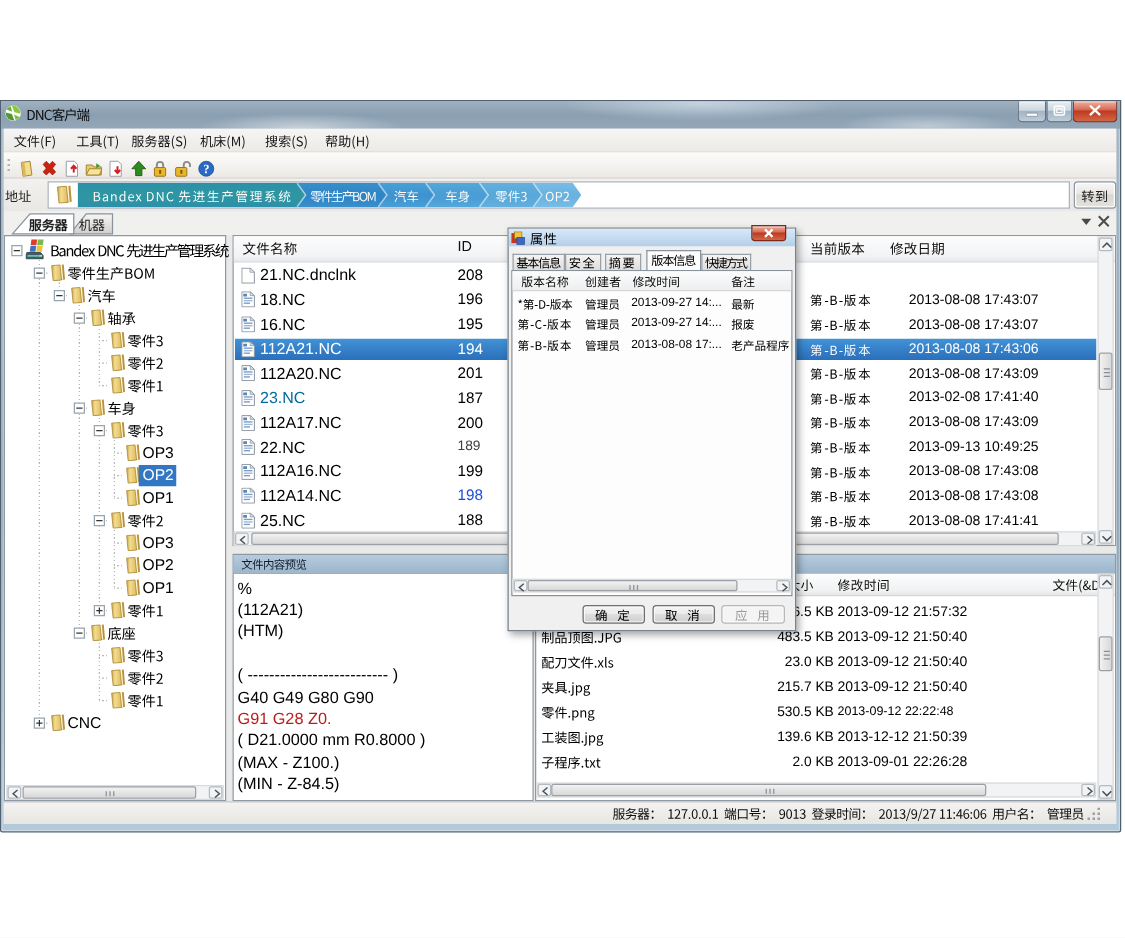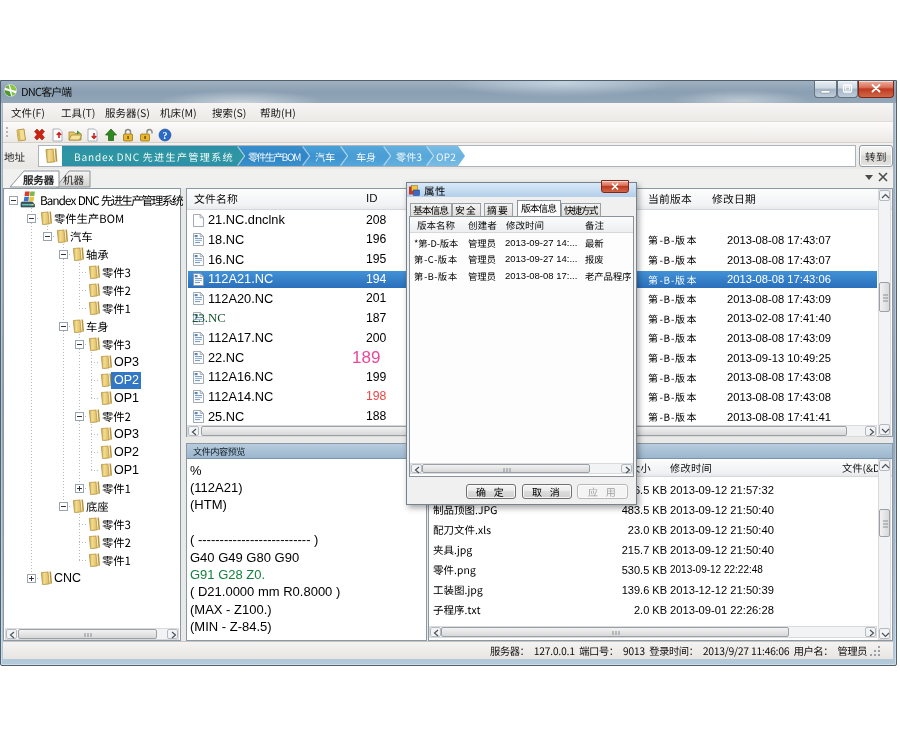--- a/index.html
+++ b/index.html
@@ -948,21 +948,21 @@
     </div>
     <div style="position:absolute;left:727px;top:291.8px;font-size:11.2px;color:#000;line-height:14px;white-space:nowrap;">2013-08-08 17:43:09</div>
     <svg style="position:absolute;left:193px;top:311.875px" width="11" height="13" viewBox="0 0 11 13">
       <path d="M0.5 0.5 H7.2 L10.5 3.5 V12.5 H0.5 Z" fill="#fff" stroke="#8a94a0" stroke-width="0.8"></path>
       <path d="M7.2 0.5 L10.5 3.5 H7.2 Z" fill="#dce4ec" stroke="#8a94a0" stroke-width="0.6"></path>
       <rect x="2" y="5" width="7" height="1.1" fill="#7b9ec8"></rect>
       <rect x="2" y="7" width="7" height="1.1" fill="#9db8d8"></rect>
       <rect x="2" y="9" width="5" height="1.1" fill="#7b9ec8"></rect>
       <rect x="1.6" y="2" width="3" height="2.2" fill="#5b87b8"></rect>
     </svg>
-    <div style="position:absolute;left:192px;top:310.4px;font-size:12.8px;color:#14532d;line-height:16px;white-space:nowrap;font-family:Liberation Serif, serif;">23.NC</div>
+    <div style="position:absolute;left:208px;top:310.4px;font-size:12.8px;color:#0369a1;line-height:16px;white-space:nowrap;">23.NC</div>
     <div style="position:absolute;left:366px;top:310.8px;font-size:12.2px;color:#000;line-height:15px;white-space:nowrap;">187</div>
     <div style="position:absolute;left:648px;top:312.8px">
       <svg width="51" height="13" style="display:block">
         <g transform="translate(0,10) scale(0.010000,-0.010000)" fill="#000">
           <use href="#q68" x="0"></use>
           <use href="#q69" x="1149"></use>
           <use href="#q28" x="1548"></use>
           <use href="#q69" x="2303"></use>
           <use href="#q62" x="2702"></use>
           <use href="#q63" x="3851"></use>
@@ -995,21 +995,21 @@
     <div style="position:absolute;left:727px;top:331.1px;font-size:11.2px;color:#000;line-height:14px;white-space:nowrap;">2013-08-08 17:43:09</div>
     <svg style="position:absolute;left:193px;top:351.175px" width="11" height="13" viewBox="0 0 11 13">
       <path d="M0.5 0.5 H7.2 L10.5 3.5 V12.5 H0.5 Z" fill="#fff" stroke="#8a94a0" stroke-width="0.8"></path>
       <path d="M7.2 0.5 L10.5 3.5 H7.2 Z" fill="#dce4ec" stroke="#8a94a0" stroke-width="0.6"></path>
       <rect x="2" y="5" width="7" height="1.1" fill="#7b9ec8"></rect>
       <rect x="2" y="7" width="7" height="1.1" fill="#9db8d8"></rect>
       <rect x="2" y="9" width="5" height="1.1" fill="#7b9ec8"></rect>
       <rect x="1.6" y="2" width="3" height="2.2" fill="#5b87b8"></rect>
     </svg>
     <div style="position:absolute;left:208px;top:349.7px;font-size:12.8px;color:#000;line-height:16px;white-space:nowrap;">22.NC</div>
-    <div style="position:absolute;left:352px;top:350.1px;font-size:17px;color:#ec4899;line-height:15px;white-space:nowrap;">189</div>
+    <div style="position:absolute;left:366px;top:350.1px;font-size:11px;color:#404040;line-height:15px;white-space:nowrap;">189</div>
     <div style="position:absolute;left:648px;top:352.1px">
       <svg width="51" height="13" style="display:block">
         <g transform="translate(0,10) scale(0.010000,-0.010000)" fill="#000">
           <use href="#q68" x="0"></use>
           <use href="#q69" x="1149"></use>
           <use href="#q28" x="1548"></use>
           <use href="#q69" x="2303"></use>
           <use href="#q62" x="2702"></use>
           <use href="#q63" x="3851"></use>
         </g>
@@ -1041,21 +1041,21 @@
     <div style="position:absolute;left:727px;top:370.4px;font-size:11.2px;color:#000;line-height:14px;white-space:nowrap;">2013-08-08 17:43:08</div>
     <svg style="position:absolute;left:193px;top:390.47499999999997px" width="11" height="13" viewBox="0 0 11 13">
       <path d="M0.5 0.5 H7.2 L10.5 3.5 V12.5 H0.5 Z" fill="#fff" stroke="#8a94a0" stroke-width="0.8"></path>
       <path d="M7.2 0.5 L10.5 3.5 H7.2 Z" fill="#dce4ec" stroke="#8a94a0" stroke-width="0.6"></path>
       <rect x="2" y="5" width="7" height="1.1" fill="#7b9ec8"></rect>
       <rect x="2" y="7" width="7" height="1.1" fill="#9db8d8"></rect>
       <rect x="2" y="9" width="5" height="1.1" fill="#7b9ec8"></rect>
       <rect x="1.6" y="2" width="3" height="2.2" fill="#5b87b8"></rect>
     </svg>
     <div style="position:absolute;left:208px;top:389.0px;font-size:12.8px;color:#000;line-height:16px;white-space:nowrap;">112A14.NC</div>
-    <div style="position:absolute;left:366px;top:389.4px;font-size:12.2px;color:#ef4444;line-height:15px;white-space:nowrap;">198</div>
+    <div style="position:absolute;left:366px;top:389.4px;font-size:12.2px;color:#1d4ed8;line-height:15px;white-space:nowrap;">198</div>
     <div style="position:absolute;left:648px;top:391.4px">
       <svg width="51" height="13" style="display:block">
         <g transform="translate(0,10) scale(0.010000,-0.010000)" fill="#000">
           <use href="#q68" x="0"></use>
           <use href="#q69" x="1149"></use>
           <use href="#q28" x="1548"></use>
           <use href="#q69" x="2303"></use>
           <use href="#q62" x="2702"></use>
           <use href="#q63" x="3851"></use>
         </g>
@@ -1130,21 +1130,21 @@
           <use href="#q72" x="3768"></use>
           <use href="#q73" x="4710"></use>
         </g>
       </svg>
     </div>
     <div style="position:absolute;left:190px;top:462.7px;font-size:13px;color:#000;line-height:16px;white-space:nowrap;">%</div>
     <div style="position:absolute;left:190px;top:480.1px;font-size:13px;color:#000;line-height:16px;white-space:nowrap;">(112A21)</div>
     <div style="position:absolute;left:190px;top:497.4px;font-size:13px;color:#000;line-height:16px;white-space:nowrap;">(HTM)</div>
     <div style="position:absolute;left:190px;top:532.1px;font-size:13px;color:#000;line-height:16px;white-space:nowrap;">( -------------------------- )</div>
     <div style="position:absolute;left:190px;top:549.5px;font-size:13px;color:#000;line-height:16px;white-space:nowrap;">G40 G49 G80 G90</div>
-    <div style="position:absolute;left:190px;top:566.8px;font-size:13px;color:#15803d;line-height:16px;white-space:nowrap;">G91 G28 Z0.</div>
+    <div style="position:absolute;left:190px;top:566.8px;font-size:13px;color:#b91c1c;line-height:16px;white-space:nowrap;">G91 G28 Z0.</div>
     <div style="position:absolute;left:190px;top:584.2px;font-size:13px;color:#000;line-height:16px;white-space:nowrap;">( D21.0000 mm R0.8000 )</div>
     <div style="position:absolute;left:190px;top:601.5px;font-size:13px;color:#000;line-height:16px;white-space:nowrap;">(MAX - Z100.)</div>
     <div style="position:absolute;left:190px;top:618.9px;font-size:13px;color:#000;line-height:16px;white-space:nowrap;">(MIN - Z-84.5)</div>
     <div style="position:absolute;left:428px;top:443px;width:465px;height:198px;background:#fff;border:1px solid #8a99a5;"></div>
     <div style="position:absolute;left:429px;top:444px;width:463px;height:15px;background:linear-gradient(180deg,#b7cbdd,#9cb6cd);border-bottom:1px solid #7895ad;"></div>
     <div style="position:absolute;left:429px;top:459px;width:463px;height:18px;background:linear-gradient(180deg,#fdfdfd,#f0f1f3 80%,#e6e8eb);border-bottom:1px solid #d5d8db;"></div>
     <div style="position:absolute;left:630px;top:461.5px">
       <svg width="22" height="13" style="display:block">
         <g transform="translate(0,10) scale(0.010200,-0.010200)" fill="#111">
           <use href="#q74" x="0"></use>

